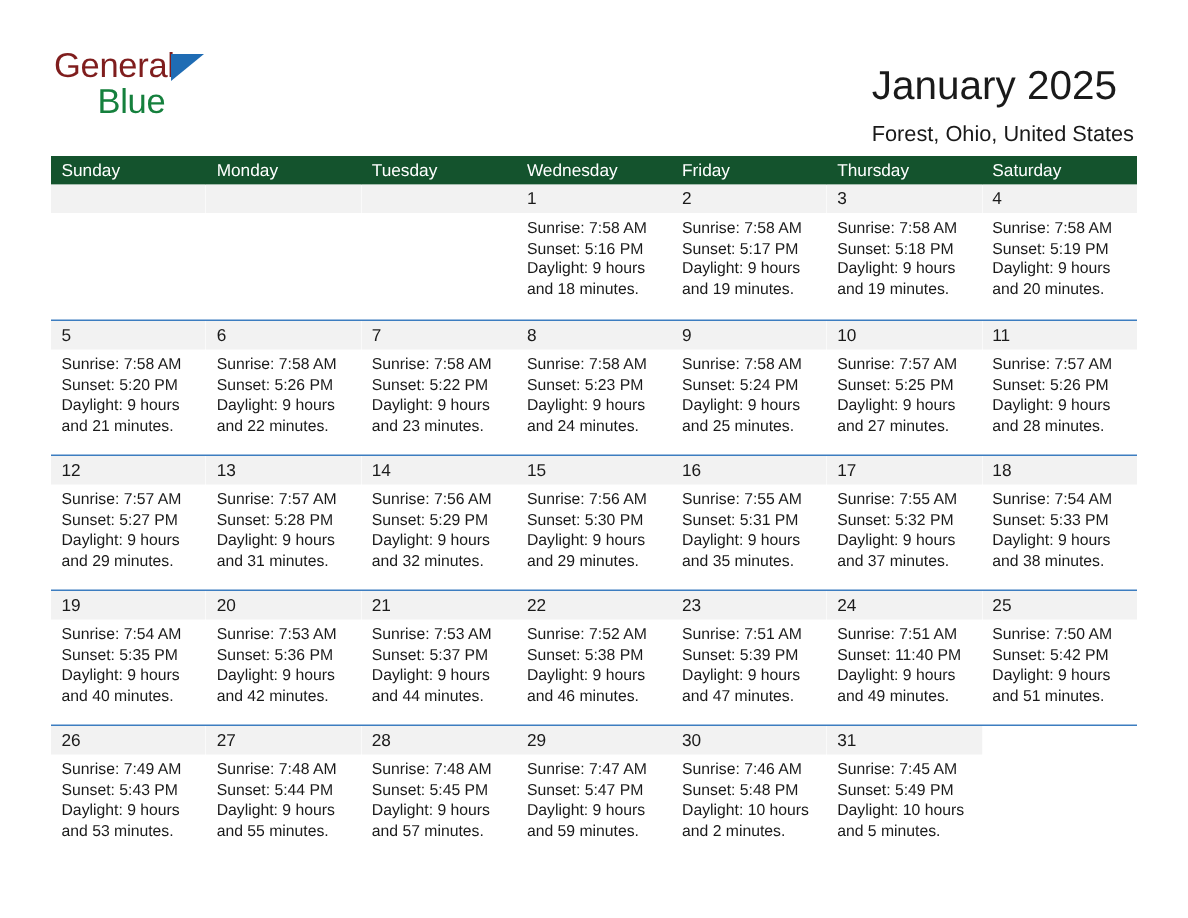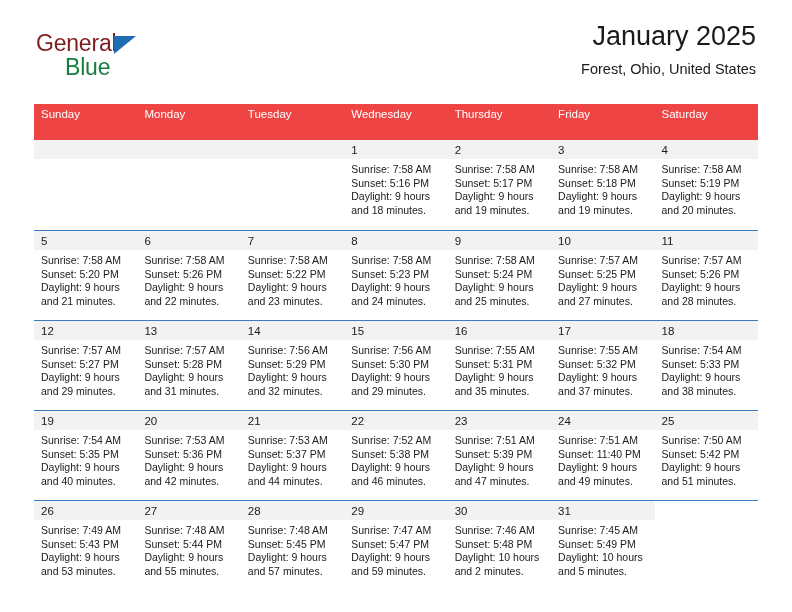--- a/index.html
+++ b/index.html
@@ -62,22 +62,21 @@
     left: 29px;
     top: 24px;
     font-size: 23px;
     color: #15803d;
     letter-spacing: -0.2px;
   }
 
   .title-block {
     position: absolute;
     right: 36px;
-    top: 20px;
-    text-align: right;
+    top: 41px;
     margin-left: 40px;
   }
   .cal-title {
     font-size: 27px;
     color: #1a1a1a;
     line-height: 32px;
     white-space: nowrap;
   }
   .cal-subtitle {
     font-size: 14.5px;
@@ -89,22 +88,22 @@
 
   
   .calendar {
     position: absolute;
     left: 34px;
     top: 104px;
     width: 724px;
   }
   .dow-row {
     display: flex;
-    background: #ef4444;
-    height: 36px;
+    background: #14532d;
+    height: 19px;
   }
   .dow {
     flex: 1 1 0;
     color: #ffffff;
     font-size: 11.5px;
     line-height: 21px;
     padding-left: 7px;
     box-sizing: border-box;
     white-space: nowrap;
     overflow: hidden;
@@ -171,22 +170,22 @@
     </div>
 
   </div>
 
   <div class="calendar">
     <div class="dow-row" id="dow-row">
         <div class="dow">Sunday</div>
         <div class="dow">Monday</div>
         <div class="dow">Tuesday</div>
         <div class="dow">Wednesday</div>
+        <div class="dow">Friday</div>
         <div class="dow">Thursday</div>
-        <div class="dow">Friday</div>
         <div class="dow">Saturday</div>
       </div>
     <div id="weeks-container">
         <div class="week">
           <div class="cell">
             <div class="daynum-bar blank"><span class="daynum"></span></div>
           </div>
           <div class="cell">
             <div class="daynum-bar blank"><span class="daynum"></span></div>
           </div>

